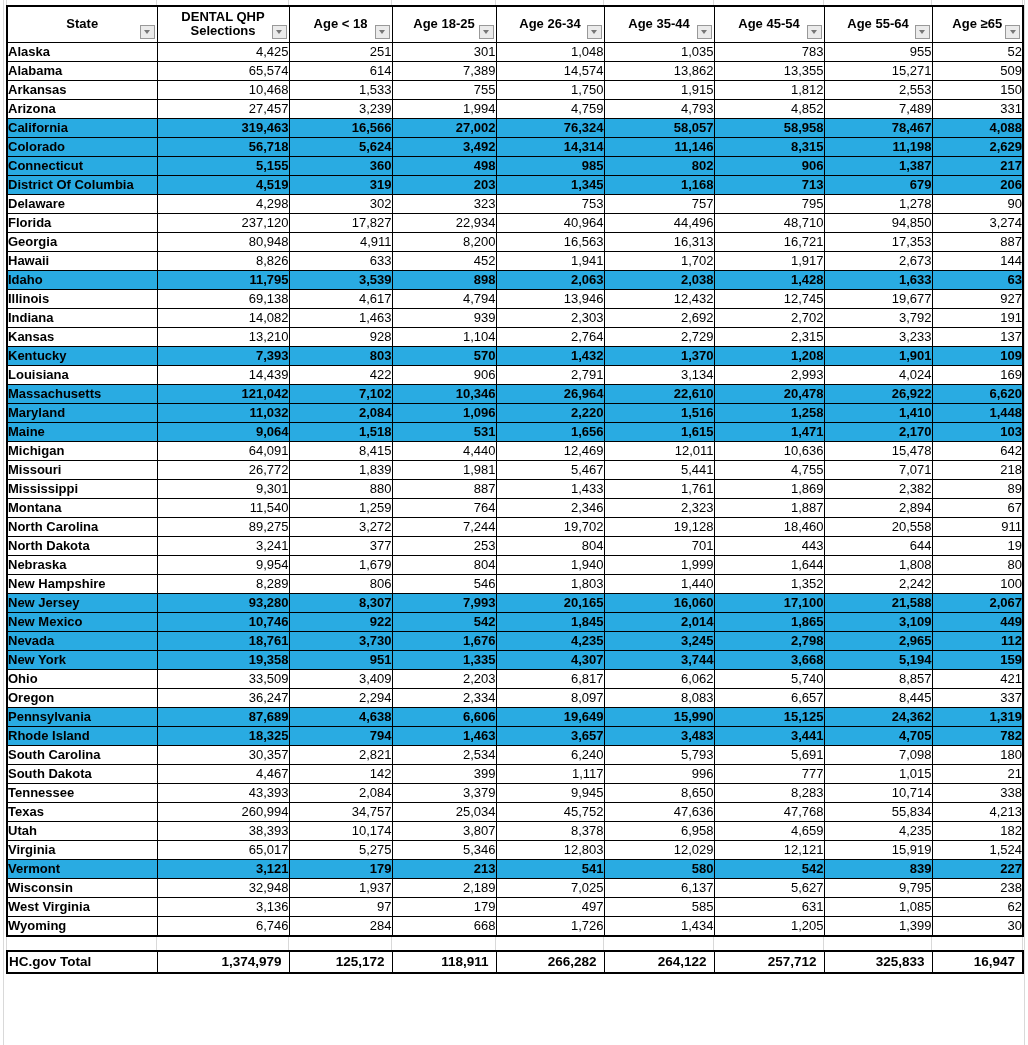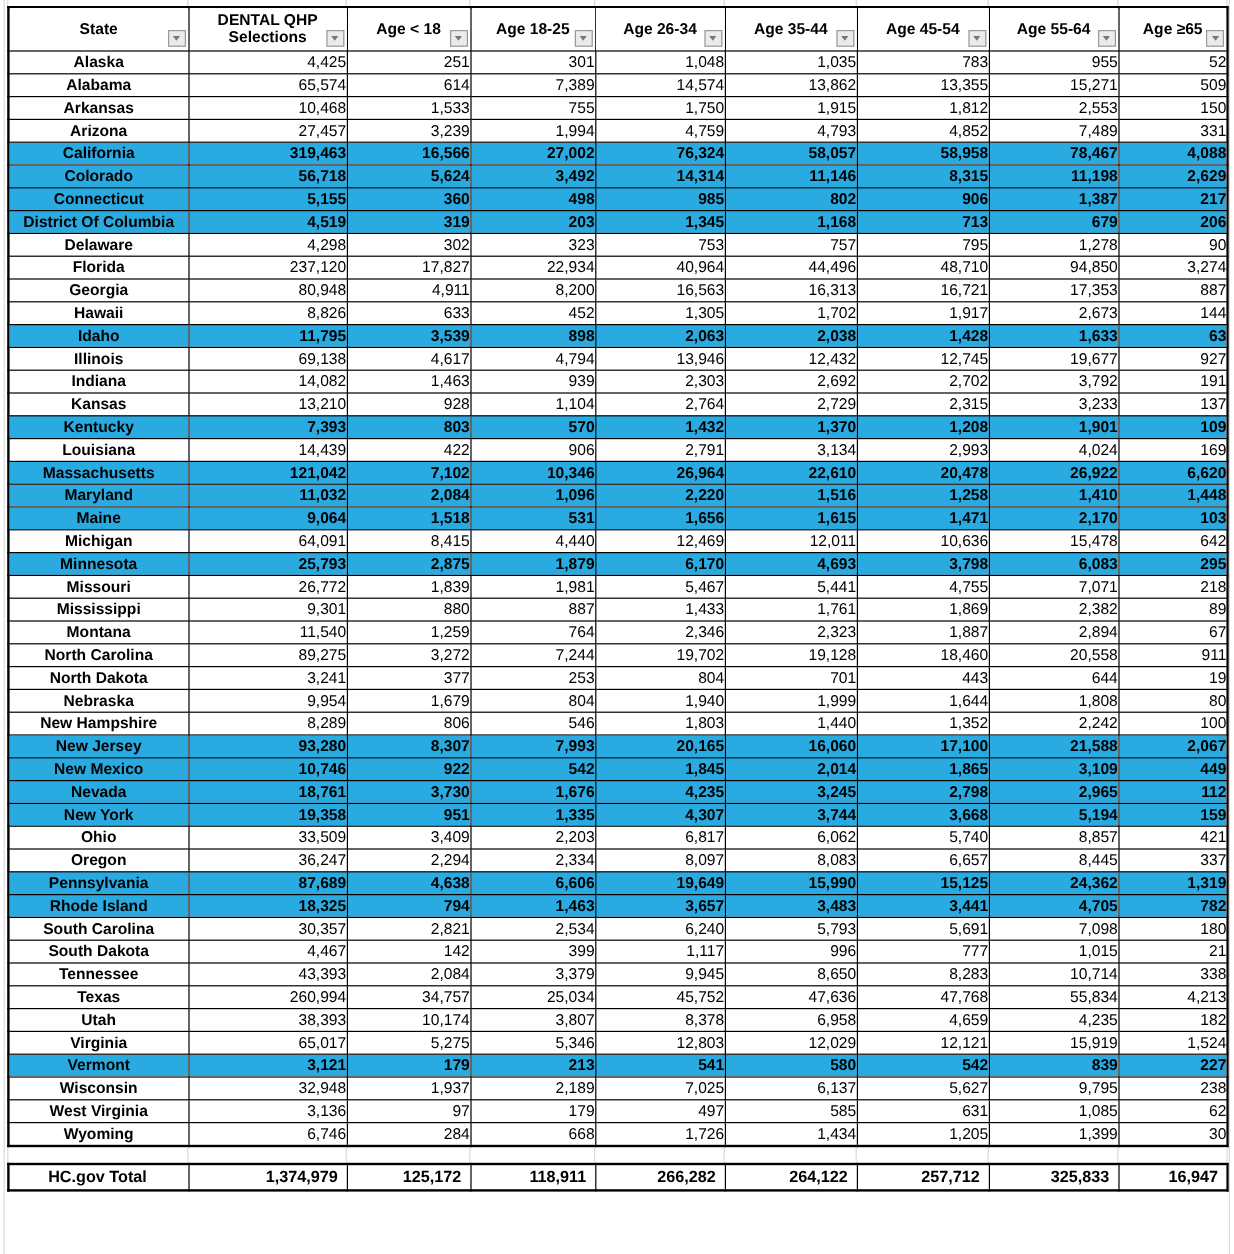--- a/index.html
+++ b/index.html
@@ -18,21 +18,21 @@
 
   table.tbl{border-collapse:collapse;table-layout:fixed;width:1016px;border:2px solid #000;}
   .tbl th,.tbl td{border:1px solid #000;overflow:hidden;white-space:nowrap;box-sizing:border-box;}
 
   thead th{height:36px;font-size:13px;font-weight:bold;text-align:center;
            vertical-align:middle;position:relative;padding:0;background:#fff;
            border-bottom:2px solid #000;}
   .htext{white-space:normal;line-height:14px;padding:0 10px;}
 
   tbody.rows td{height:18.2px;font-size:13px;line-height:18px;padding:0;background:#fff;}
-  td.state{font-weight:bold;text-align:center;padding-right:3px;}
+  td.state{font-weight:bold;text-align:left;padding-right:3px;}
   td.num{text-align:right;padding-right:7px;}
   tr.hl td{background:var(--hl);font-weight:bold;}
 
   table.totals td{height:18.6px;font-weight:bold;font-size:13.5px;line-height:18.5px;background:#fff;}
 
   .fbtn{position:absolute;right:2px;bottom:3px;width:13px;height:12px;background:#ebebeb;
         border:1px solid #999;display:flex;align-items:center;justify-content:center;cursor:pointer;}
   .fbtn::after{content:'';width:0;height:0;border-left:3.5px solid transparent;
         border-right:3.5px solid transparent;border-top:4px solid #767676;}
 </style>
@@ -224,21 +224,21 @@
           <td class="num">16,313</td>
           <td class="num">16,721</td>
           <td class="num">17,353</td>
           <td class="num">887</td>
         </tr>
         <tr>
           <td class="state">Hawaii</td>
           <td class="num">8,826</td>
           <td class="num">633</td>
           <td class="num">452</td>
-          <td class="num">1,305</td>
+          <td class="num">1,941</td>
           <td class="num">1,702</td>
           <td class="num">1,917</td>
           <td class="num">2,673</td>
           <td class="num">144</td>
         </tr>
         <tr class="hl">
           <td class="state">Idaho</td>
           <td class="num">11,795</td>
           <td class="num">3,539</td>
           <td class="num">898</td>
@@ -339,31 +339,20 @@
         <tr>
           <td class="state">Michigan</td>
           <td class="num">64,091</td>
           <td class="num">8,415</td>
           <td class="num">4,440</td>
           <td class="num">12,469</td>
           <td class="num">12,011</td>
           <td class="num">10,636</td>
           <td class="num">15,478</td>
           <td class="num">642</td>
-        </tr>
-        <tr class="hl">
-          <td class="state">Minnesota</td>
-          <td class="num">25,793</td>
-          <td class="num">2,875</td>
-          <td class="num">1,879</td>
-          <td class="num">6,170</td>
-          <td class="num">4,693</td>
-          <td class="num">3,798</td>
-          <td class="num">6,083</td>
-          <td class="num">295</td>
         </tr>
         <tr>
           <td class="state">Missouri</td>
           <td class="num">26,772</td>
           <td class="num">1,839</td>
           <td class="num">1,981</td>
           <td class="num">5,467</td>
           <td class="num">5,441</td>
           <td class="num">4,755</td>
           <td class="num">7,071</td>

